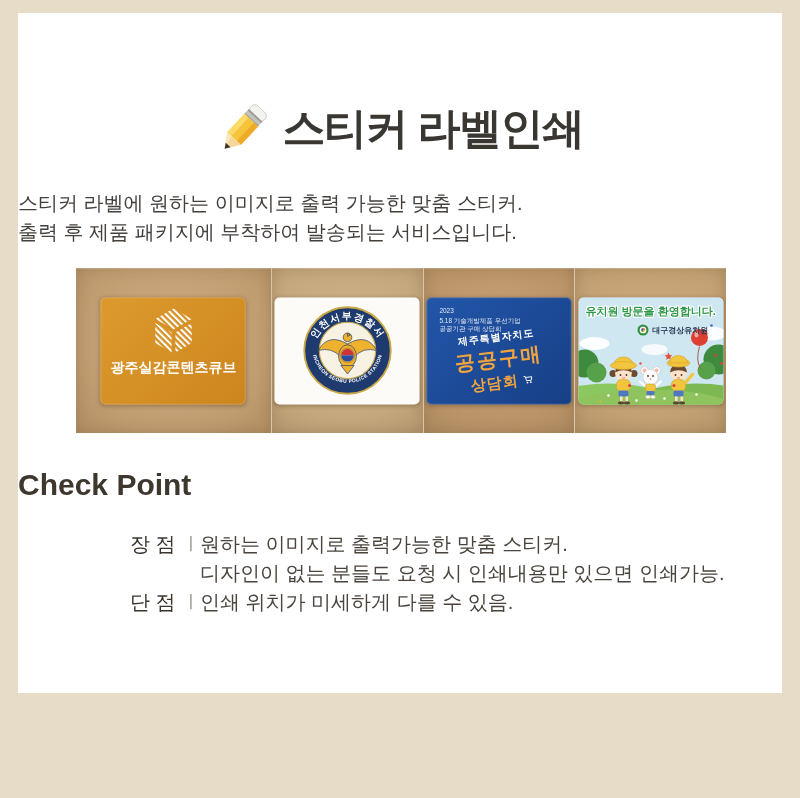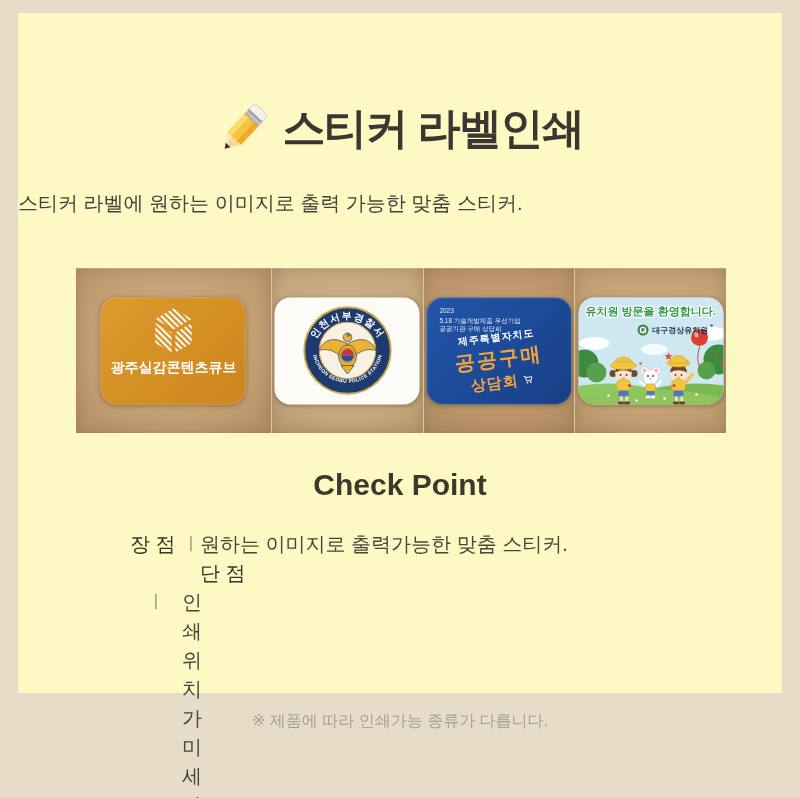--- a/index.html
+++ b/index.html
@@ -4,21 +4,21 @@
 <style>
   * { margin:0; padding:0; box-sizing:border-box; }
   html,body { width:800px; height:798px; }
   body {
     font-family:"Liberation Sans","DejaVu Sans",sans-serif;
     background:#e7dcc8;
   }
   .page { position:relative; width:800px; height:798px; background:#e7dcc8; overflow:hidden; }
   .card {
     position:absolute; left:18px; top:13px; width:764px; height:680px;
-    background:#fef9c3;
+    background:#ffffff;
   }
 
   
   .header-row {
     position:absolute; top:86px; left:0; width:100%;
     display:flex; justify-content:center; align-items:center; gap:14px;
   }
   .pencil-wrap { width:52px; height:60px; flex:0 0 auto; }
   .title {
     font-size:43px; font-weight:bold; color:#3a3631; letter-spacing:-1.5px;
@@ -35,21 +35,21 @@
   }
   .cell { position:relative; flex:1 1 0; overflow:hidden;
     box-shadow: inset 0 0 14px rgba(105,75,45,.28), inset 0 1px 1px rgba(255,255,255,.28);
   }
   .kraft1 { background:radial-gradient(circle at 50% 42%, #cdab80, #c09c71 68%, #b28e63);padding-left:44px; }
   .kraft2 { background:radial-gradient(circle at 50% 42%, #d1b38b, #c5a77d 68%, #b69871); }
   .kraft3 { background:radial-gradient(circle at 50% 42%, #c8a276, #bb9569 68%, #ad8a60); }
   .kraft4 { background:radial-gradient(circle at 50% 42%, #cdab7e, #c2a074 68%, #b49468); }
   .sticker {
     position:absolute; left:50%; top:50%; transform:translate(-50%,-50%);
-    width:145px; height:107px; border-radius:16px;
+    width:145px; height:107px; border-radius:5px;
     box-shadow:0 1px 4px rgba(60,40,15,.35), inset 0 0 2px rgba(255,255,255,.35);
     overflow:hidden;
   }
   
   .st-orange { background:linear-gradient(135deg,#dc9a2e,#cd851d); text-align:center; }
   .gj-logo { display:block; margin:9px auto 0; }
   .gj-label { margin-top:2px; color:#ffffff; font-weight:bold; font-size:14px; letter-spacing:0; }
   
   .st-white { background:#fcfbf8; }
   .emblem { position:absolute; left:50%; top:50%; transform:translate(-50%,-50%); }
@@ -75,21 +75,21 @@
                 -1px -1px #fff,1px 1px #fff,-1px 1px #fff,1px -1px #fff; }
   .kg-org { position:absolute; top:27px; left:0; width:100%;
     display:flex; justify-content:center; align-items:center; gap:4px;padding-left:44px; }
   .kg-logo { width:11px; height:11px; border-radius:50%;
     background:conic-gradient(#e2543e 0 25%, #f0b52e 0 50%, #3f9c48 0 75%, #3a6fc0 0 100%);
     border:2px solid #2e8f3c; box-shadow:inset 0 0 0 1.5px #ffffff; }
   .kg-org-text { font-size:8px; font-weight:bold; color:#27344f; }
 
   
   .cp-heading {
-    position:absolute; top:455px; left:0; width:100%; text-align:center;
+    position:absolute; top:455px; left:0; width:100%; 
     font-size:30px; font-weight:bold; color:#3e372e; letter-spacing:0;
   }
   .cp-grid {
     position:absolute; left:112px; top:517px;
     display:grid; grid-template-columns:52px 18px auto;
     font-size:20px; line-height:29px; color:#4a443c;
   }
   .cp-label { font-weight:normal; color:#3a342c; }
   .cp-sep { color:#918b81; text-align:center; font-size:18px; }
 
@@ -120,20 +120,21 @@
             <path d="M18 44 L24 44 L28 59 Z" fill="#fbe7bd"></path>
             <path d="M24.5 53.5 L31.5 53.5 L28 59 Z" fill="#3d3428"></path>
           </g>
         </svg>
       </span>
       <h1 class="title">스티커 라벨인쇄</h1>
     </div>
 
     <p class="subtitle">
       <span>스티커 라벨에 원하는 이미지로 출력 가능한 맞춤 스티커.</span><br>
+      <span>출력 후 제품 패키지에 부착하여 발송되는 서비스입니다.</span>
     </p>
 
     <div class="strip">
 
       <div class="cell kraft1">
         <div class="sticker st-orange">
           <svg class="gj-logo" width="46" height="50" viewBox="0 0 48 52">
             <defs>
               <pattern id="gjstripes" width="4.6" height="4.6" patternUnits="userSpaceOnUse" patternTransform="rotate(-45)">
                 <rect width="2.1" height="4.6" fill="#ffffff"></rect>
@@ -283,21 +284,21 @@
     </div>
 
     <h2 class="cp-heading">Check Point</h2>
 
     <div class="cp-grid">
       <span class="cp-label">장 점</span>
       <span class="cp-sep">ㅣ</span>
       <span class="cp-text">원하는 이미지로 출력가능한 맞춤 스티커.</span>
       <span></span>
         <span></span>
+      <span class="cp-text">디자인이 없는 분들도 요청 시 인쇄내용만 있으면 인쇄가능.</span>
       <span class="cp-label">단 점</span>
       <span class="cp-sep">ㅣ</span>
       <span class="cp-text">인쇄 위치가 미세하게 다를 수 있음.</span>
     </div>
 
   </div>
 
-  <p class="footnote">※ 제품에 따라 인쇄가능 종류가 다릅니다.</p>
 </div>
 
 </body></html>

